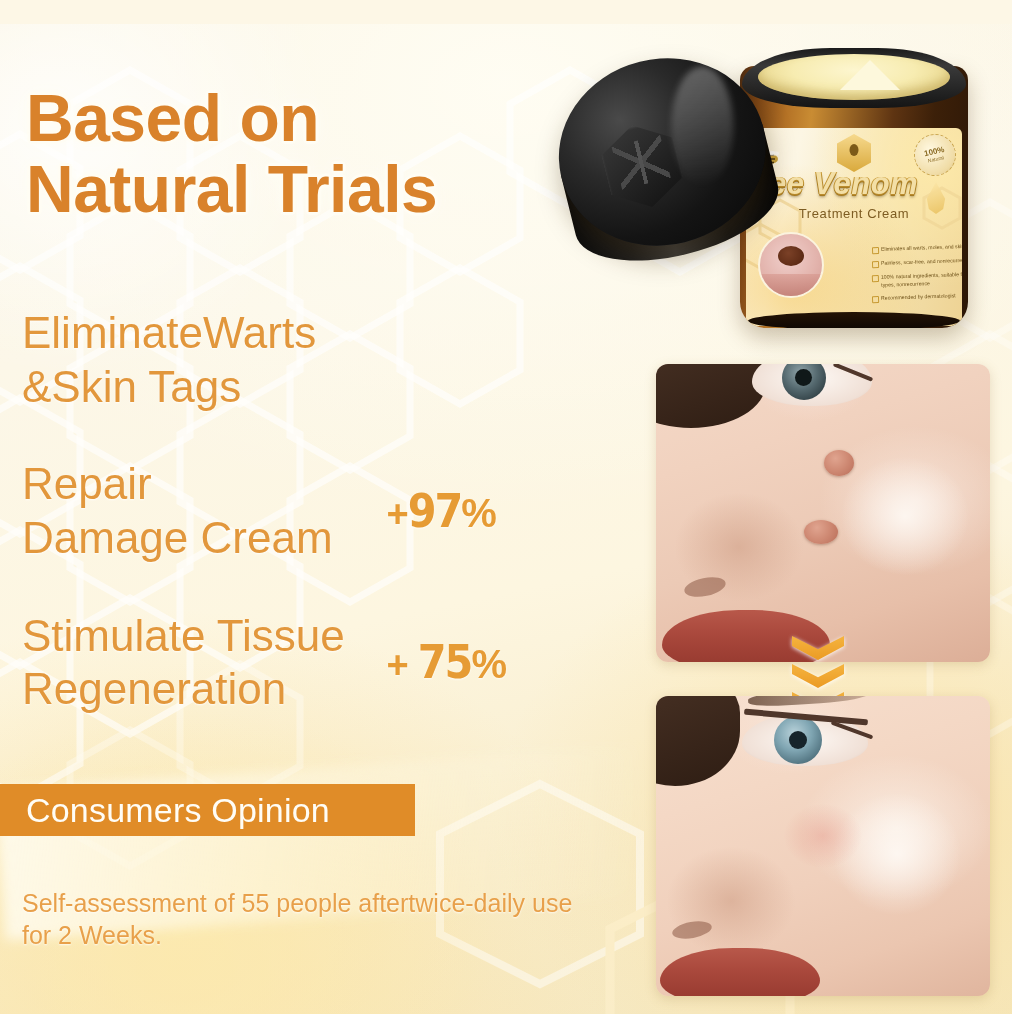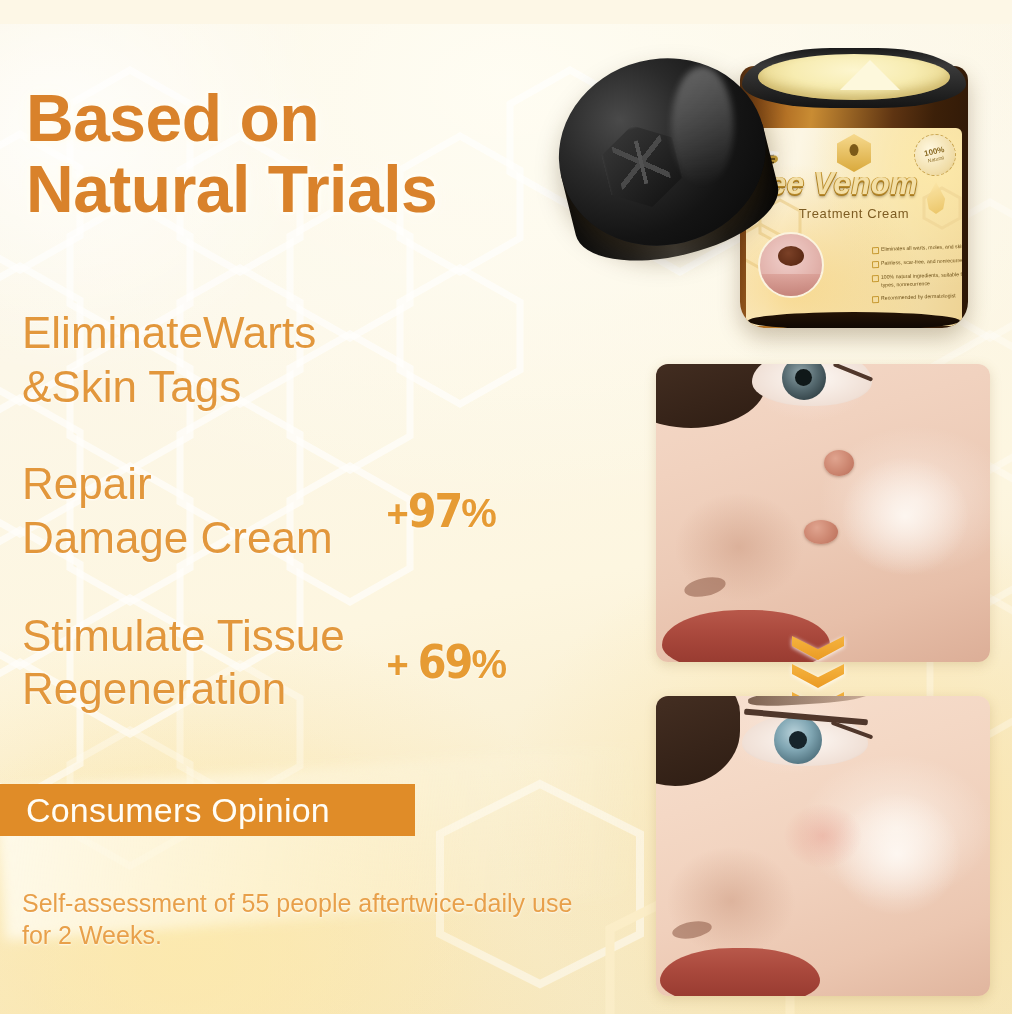--- a/index.html
+++ b/index.html
@@ -354,21 +354,21 @@
         <span class="plus">+</span><span class="num">97</span><span class="pc">%</span>
       </div>
     </div>
 
     <div class="brow">
       <div class="btext">
         <span>Stimulate Tissue</span>
         <span>Regeneration</span>
       </div>
       <div class="bpct">
-        <span class="plus">+</span>&nbsp;<span class="num">69</span><span class="pc">%</span>
+        <span class="plus">+</span>&nbsp;<span class="num">75</span><span class="pc">%</span>
       </div>
     </div>
 
   </div>
 
   <div class="banner">
     <span class="banner-label">Consumers Opinion</span>
   </div>
   <p class="note">Self-assessment of 55 people aftertwice-daily use for 2 Weeks.</p>
 

